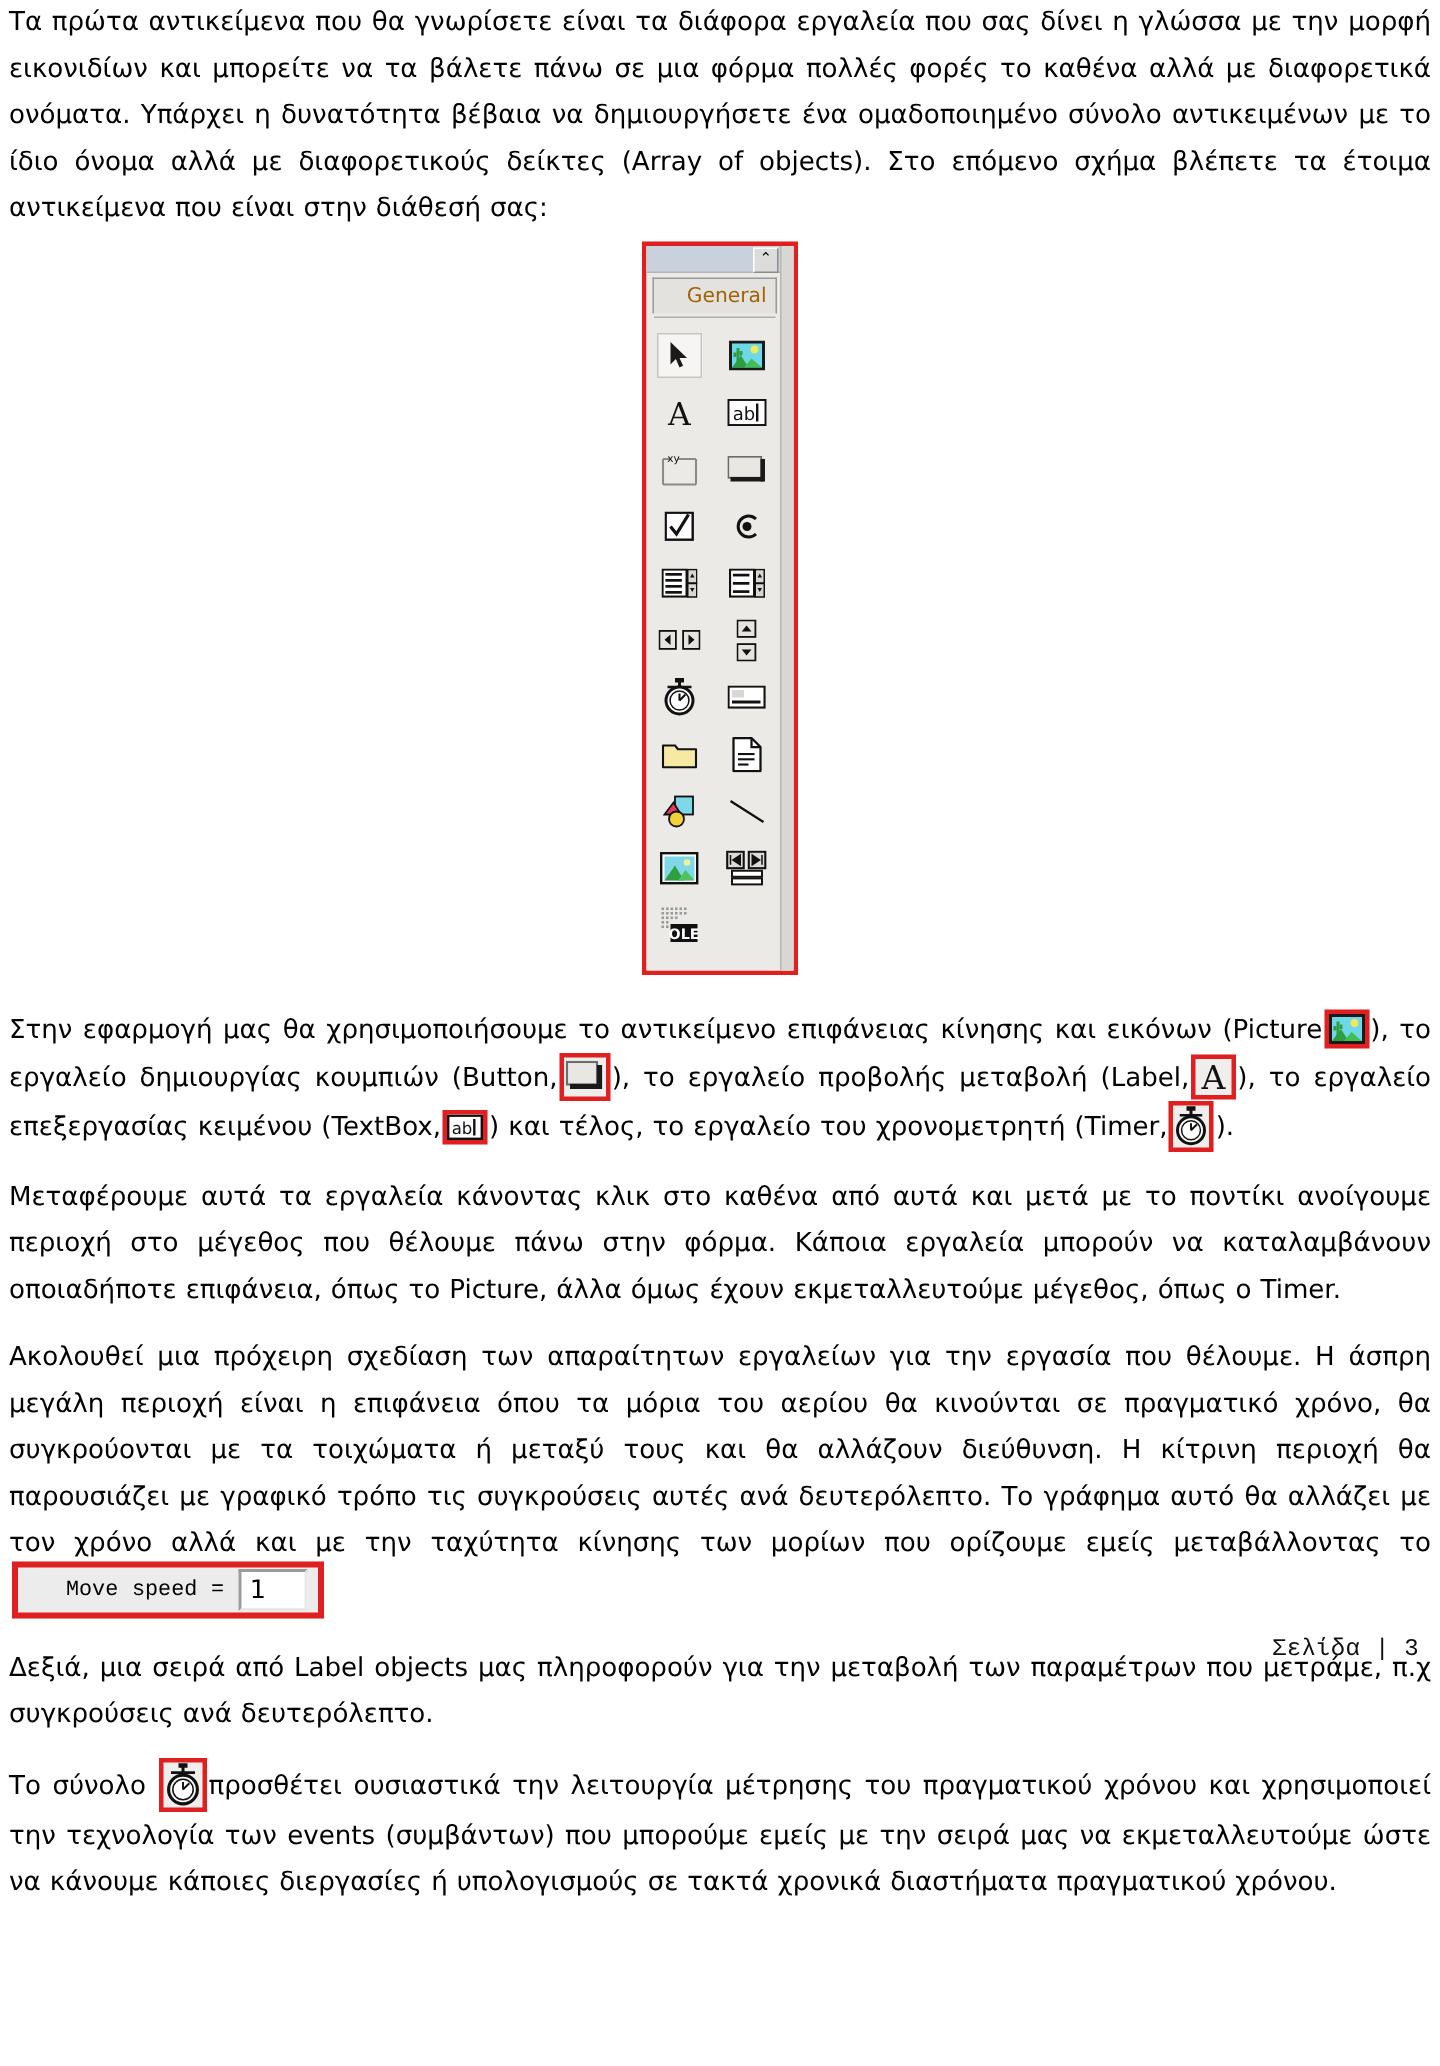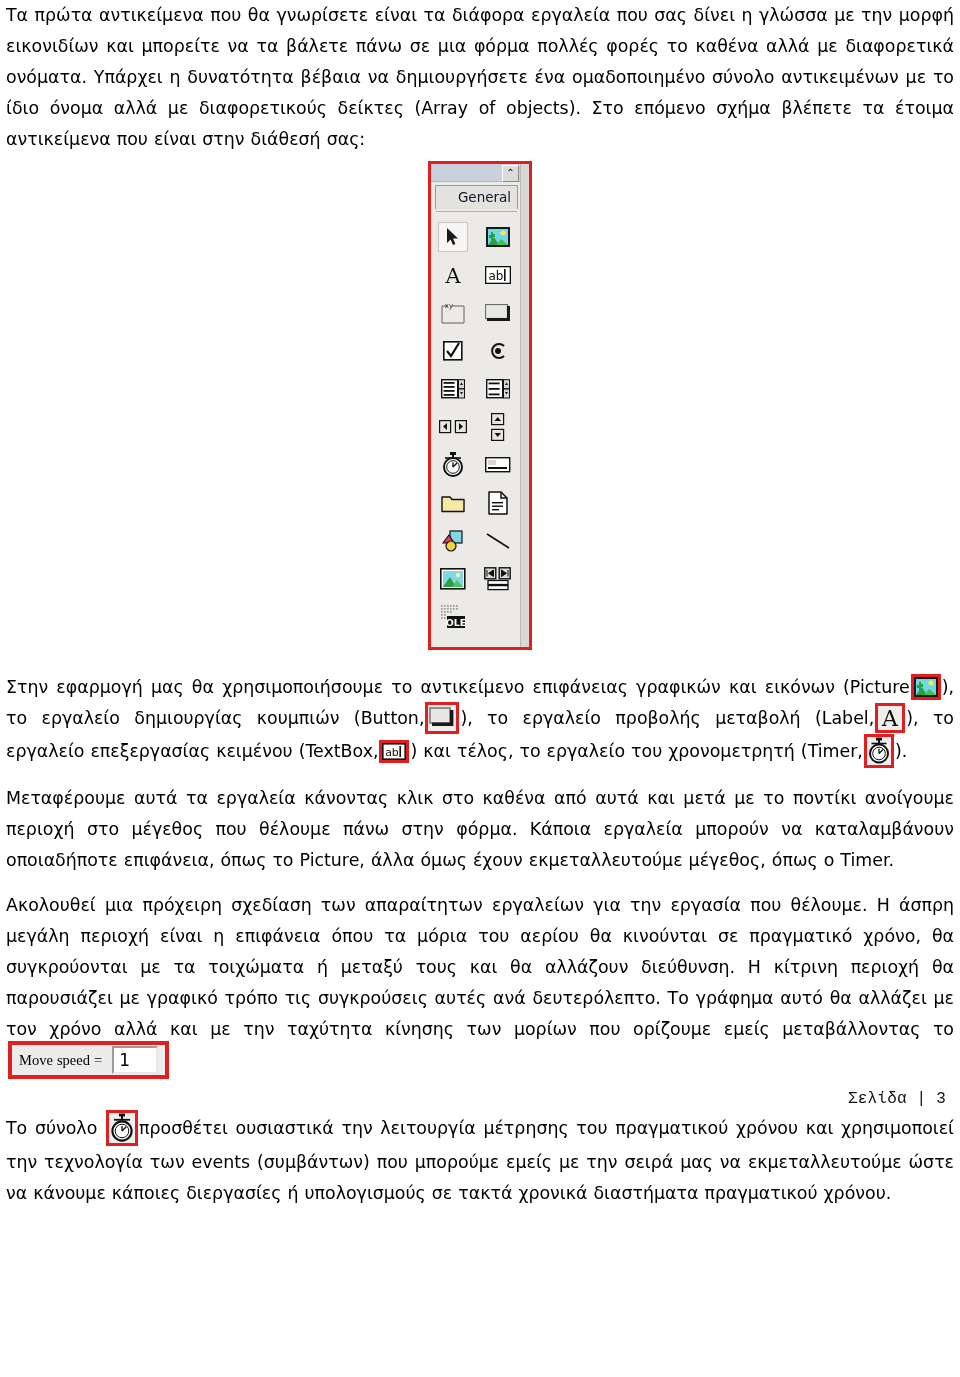--- a/index.html
+++ b/index.html
@@ -93,21 +93,21 @@
   }
   .tb-tab {
     margin: 3px 11px 2px 4px;
     height: 23px;
     background: #e4e2de;
     border: 1px solid #9a9a9a;
     border-bottom: none;
     font-size: 13.5px;
     line-height: 23px;
     text-align: center;
-    color: #0f172a;
+    color: #a16207;
     font-family: "DejaVu Sans", sans-serif;
     padding-left: 16px;
   }
   .tb-sep {
     height: 1px;
     background: #b0aeaa;
     margin: 0 12px 4px 5px;
   }
   .tb-grid {
     flex: 1;
@@ -162,25 +162,26 @@
     background: #ececec;
     padding: 3px 7px 3px 7px;
     position: relative;
     top: -4px;
     margin: 0 2px;
     height: 38px;
     box-sizing: border-box;
   }
   .speed-label {
     font-size: 14.5px;
-    font-family: Liberation Serif, serif;
+    font-family: Liberation Mono, monospace;
     color: #000;
     white-space: nowrap;
     padding-right: 10px;
     line-height: 1;
+    margin-left: 25px;
   }
   .speed-box {
     width: 46px;
     height: 28px;
     background: #ffffff;
     border: 2px solid #9b9b9b;
     border-right-color: #e8e8e8;
     border-bottom-color: #e8e8e8;
     box-sizing: border-box;
     font-size: 17px;
@@ -430,21 +431,21 @@
           </div>
           <div class="tb-cell"></div>
         </div>
       </div>
     </div>
   </div>
 
   <div class="spacer-md"></div>
 
   <p class="para">
-    <span>Στην εφαρμογή μας θα χρησιμοποιήσουμε το αντικείμενο επιφάνειας γραφικών και εικόνων (Picture</span><span class="chip chip-picture"><svg width="24" height="20" viewBox="0 0 24 20">
+    <span>Στην εφαρμογή μας θα χρησιμοποιήσουμε το αντικείμενο επιφάνειας κίνησης και εικόνων (Picture</span><span class="chip chip-picture"><svg width="24" height="20" viewBox="0 0 24 20">
           <rect x="0" y="0" width="24" height="20" fill="#1a1a1a"></rect>
           <rect x="2" y="2" width="20" height="16" fill="#6fd8e8"></rect>
           <circle cx="17" cy="6" r="2.6" fill="#f2e85a"></circle>
           <path d="M2 18 L8 10 L13 18 Z" fill="#2f9e3f"></path>
           <path d="M10 18 L15 12 L22 18 Z" fill="#3fbf55"></path>
           <rect x="5" y="5" width="2" height="12" fill="#2f9e3f"></rect>
           <rect x="3" y="8" width="2" height="3" fill="#2f9e3f"></rect>
           <rect x="7" y="7" width="2" height="3" fill="#2f9e3f"></rect>
         </svg></span><span>), το εργαλείο δημιουργίας κουμπιών (Button,</span><span class="chip chip-button"><svg width="28" height="26" viewBox="0 0 28 26">
           <rect x="2" y="3" width="20" height="15" fill="#e9e7e3" stroke="#6c6c6c" stroke-width="1.4"></rect>
@@ -476,20 +477,21 @@
   <p class="para">
     <span>Ακολουθεί μια πρόχειρη σχεδίαση των απαραίτητων εργαλείων για την εργασία που θέλουμε. Η άσπρη μεγάλη περιοχή είναι η επιφάνεια όπου τα μόρια του αερίου θα κινούνται σε πραγματικό χρόνο, θα συγκρούονται με τα τοιχώματα ή μεταξύ τους και θα αλλάζουν διεύθυνση. Η κίτρινη περιοχή θα παρουσιάζει με γραφικό τρόπο τις συγκρούσεις αυτές ανά δευτερόλεπτο. Το γράφημα αυτό θα αλλάζει με τον χρόνο αλλά και με την ταχύτητα κίνησης των μορίων που ορίζουμε εμείς μεταβάλλοντας το</span>
     <span class="speed-widget">
       <span class="speed-label">Move speed =</span>
       <span class="speed-box">1</span>
     </span>
   </p>
 
   <div class="spacer-sm"></div>
 
+  <p class="para">Δεξιά, μια σειρά από Label objects μας πληροφορούν για την μεταβολή των παραμέτρων που μετράμε, π.χ συγκρούσεις ανά δευτερόλεπτο.</p>
 
   <div class="spacer-sm"></div>
 
   <p class="para">
     <span>Το σύνολο</span>
     <span class="chip chip-clock"><svg width="26" height="30" viewBox="0 0 26 30">
           <rect x="10" y="0.5" width="6" height="3" fill="#111"></rect>
           <rect x="12" y="3" width="2" height="3.5" fill="#111"></rect>
           <path d="M5 6.8 L21 6.8" stroke="#111" stroke-width="1.8"></path>
           <circle cx="13" cy="18" r="9.6" fill="#fff" stroke="#111" stroke-width="2.1"></circle>

